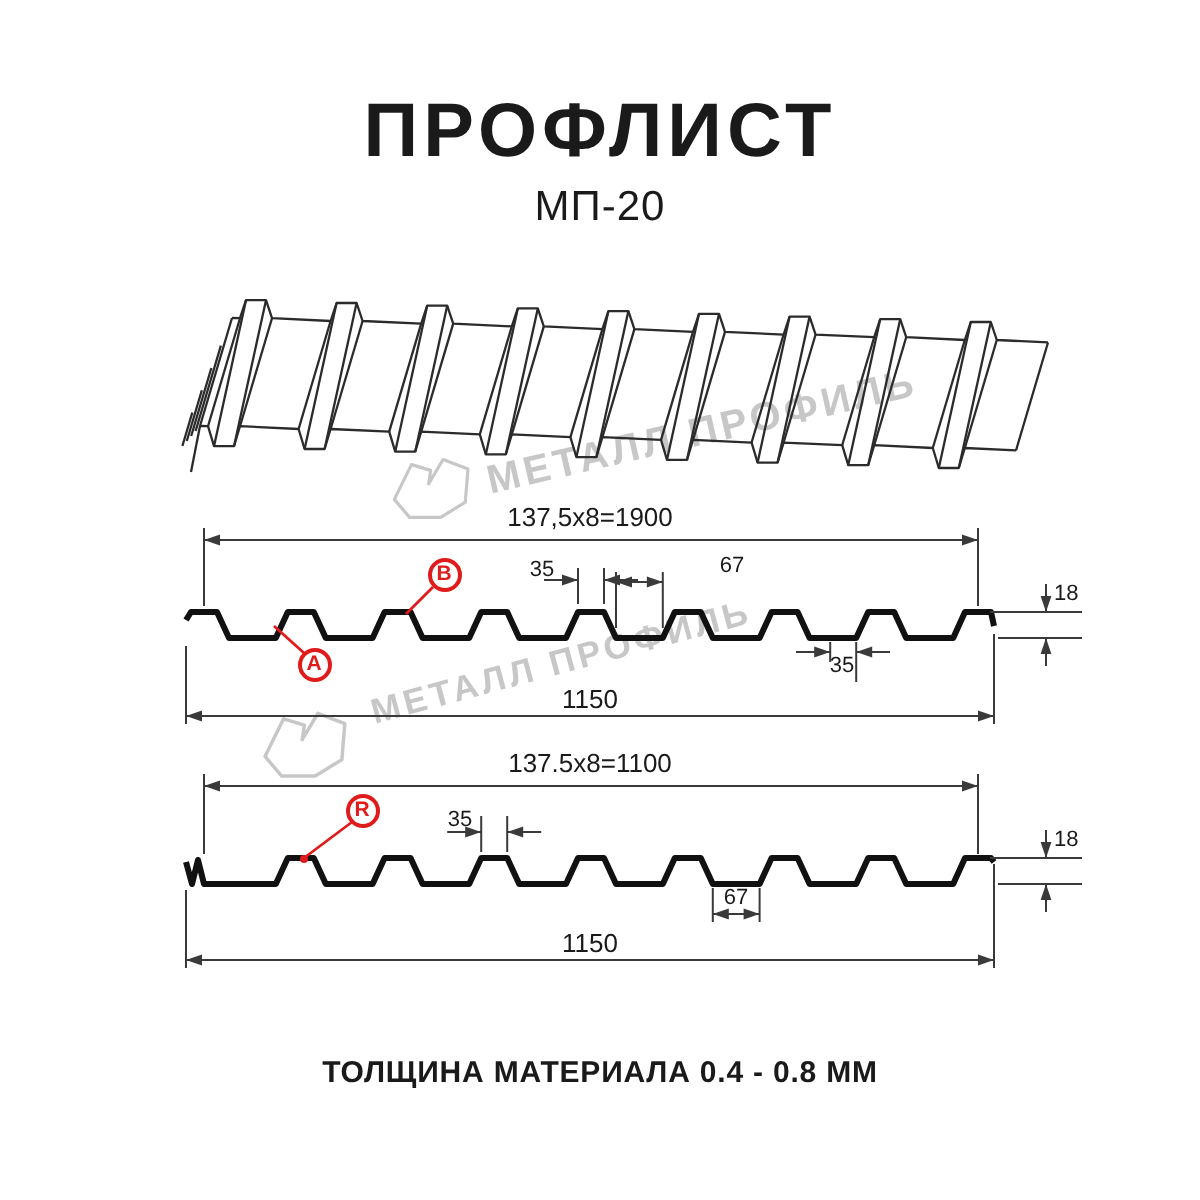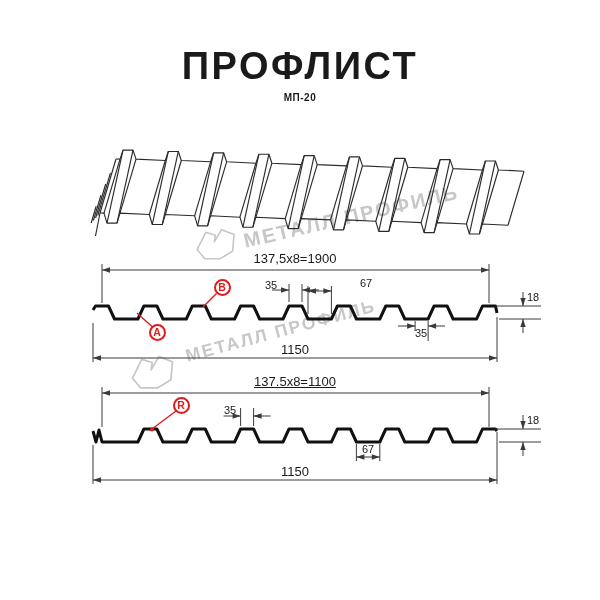--- a/index.html
+++ b/index.html
@@ -6,21 +6,21 @@
   .stage{
     position:relative;width:600px;height:600px;background:#ffffff;overflow:hidden;
     font-family:"Liberation Sans", sans-serif;
     --ink:#1a1a1a; --red:#e01b1b; --wm:#c7c7c7; --dim:#3a3a3a;
   }
   .lbl{position:absolute;color:var(--ink);white-space:nowrap;transform:translateX(-50%);
        font-size:13px;line-height:1.1;}
   .sm{font-size:11px;}
   .anchor-left{transform:none;}
   .title{font-size:38px;font-weight:bold;letter-spacing:2.5px;}
-  .subtitle{font-size:10px;font-weight:bold;letter-spacing:.5px;}
+  .subtitle{font-size:21px;font-weight:normal;letter-spacing:.5px;}
   .footer{font-size:15px;font-weight:bold;letter-spacing:.4px;}
   .marker{position:absolute;width:17px;height:17px;border:2px solid var(--red);
           border-radius:50%;box-sizing:border-box;display:flex;align-items:center;
           justify-content:center;color:var(--red);font-size:10.5px;font-weight:bold;
           background:transparent;}
   .wm-text{position:absolute;color:var(--wm);font-weight:bold;white-space:nowrap;
            transform-origin:0 50%;letter-spacing:2px;}
   .wm-logo{position:absolute;}
   svg.draw{position:absolute;left:0;top:0;}
   .thin{stroke:var(--dim);stroke-width:1;fill:none;}
@@ -169,23 +169,24 @@
   <div class="lbl sm" style="left:421px;top:327px;">35</div>
   <div class="lbl" style="left:295px;top:343px;">1150</div>
 
   <div class="marker" style="left:213.5px;top:278.5px;">
     <span>B</span>
   </div>
   <div class="marker" style="left:148.5px;top:323.5px;">
     <span>A</span>
   </div>
 
-  <div class="lbl" style="left:295px;top:375px;text-decoration:underline;">137.5x8=1100</div>
+  <div class="lbl" style="left:295px;top:375px;">137.5x8=1100</div>
   <div class="lbl sm" style="left:230px;top:404px;">35</div>
   <div class="lbl sm" style="left:368px;top:443px;">67</div>
   <div class="lbl sm anchor-left" style="left:527px;top:414px;">18</div>
   <div class="lbl" style="left:295px;top:465px;">1150</div>
 
   <div class="marker" style="left:172.5px;top:396.5px;">
     <span>R</span>
   </div>
 
+  <div class="lbl footer" style="left:300px;top:529px;">ТОЛЩИНА МАТЕРИАЛА 0.4 - 0.8 ММ</div>
 </div>
 
 </body></html>

